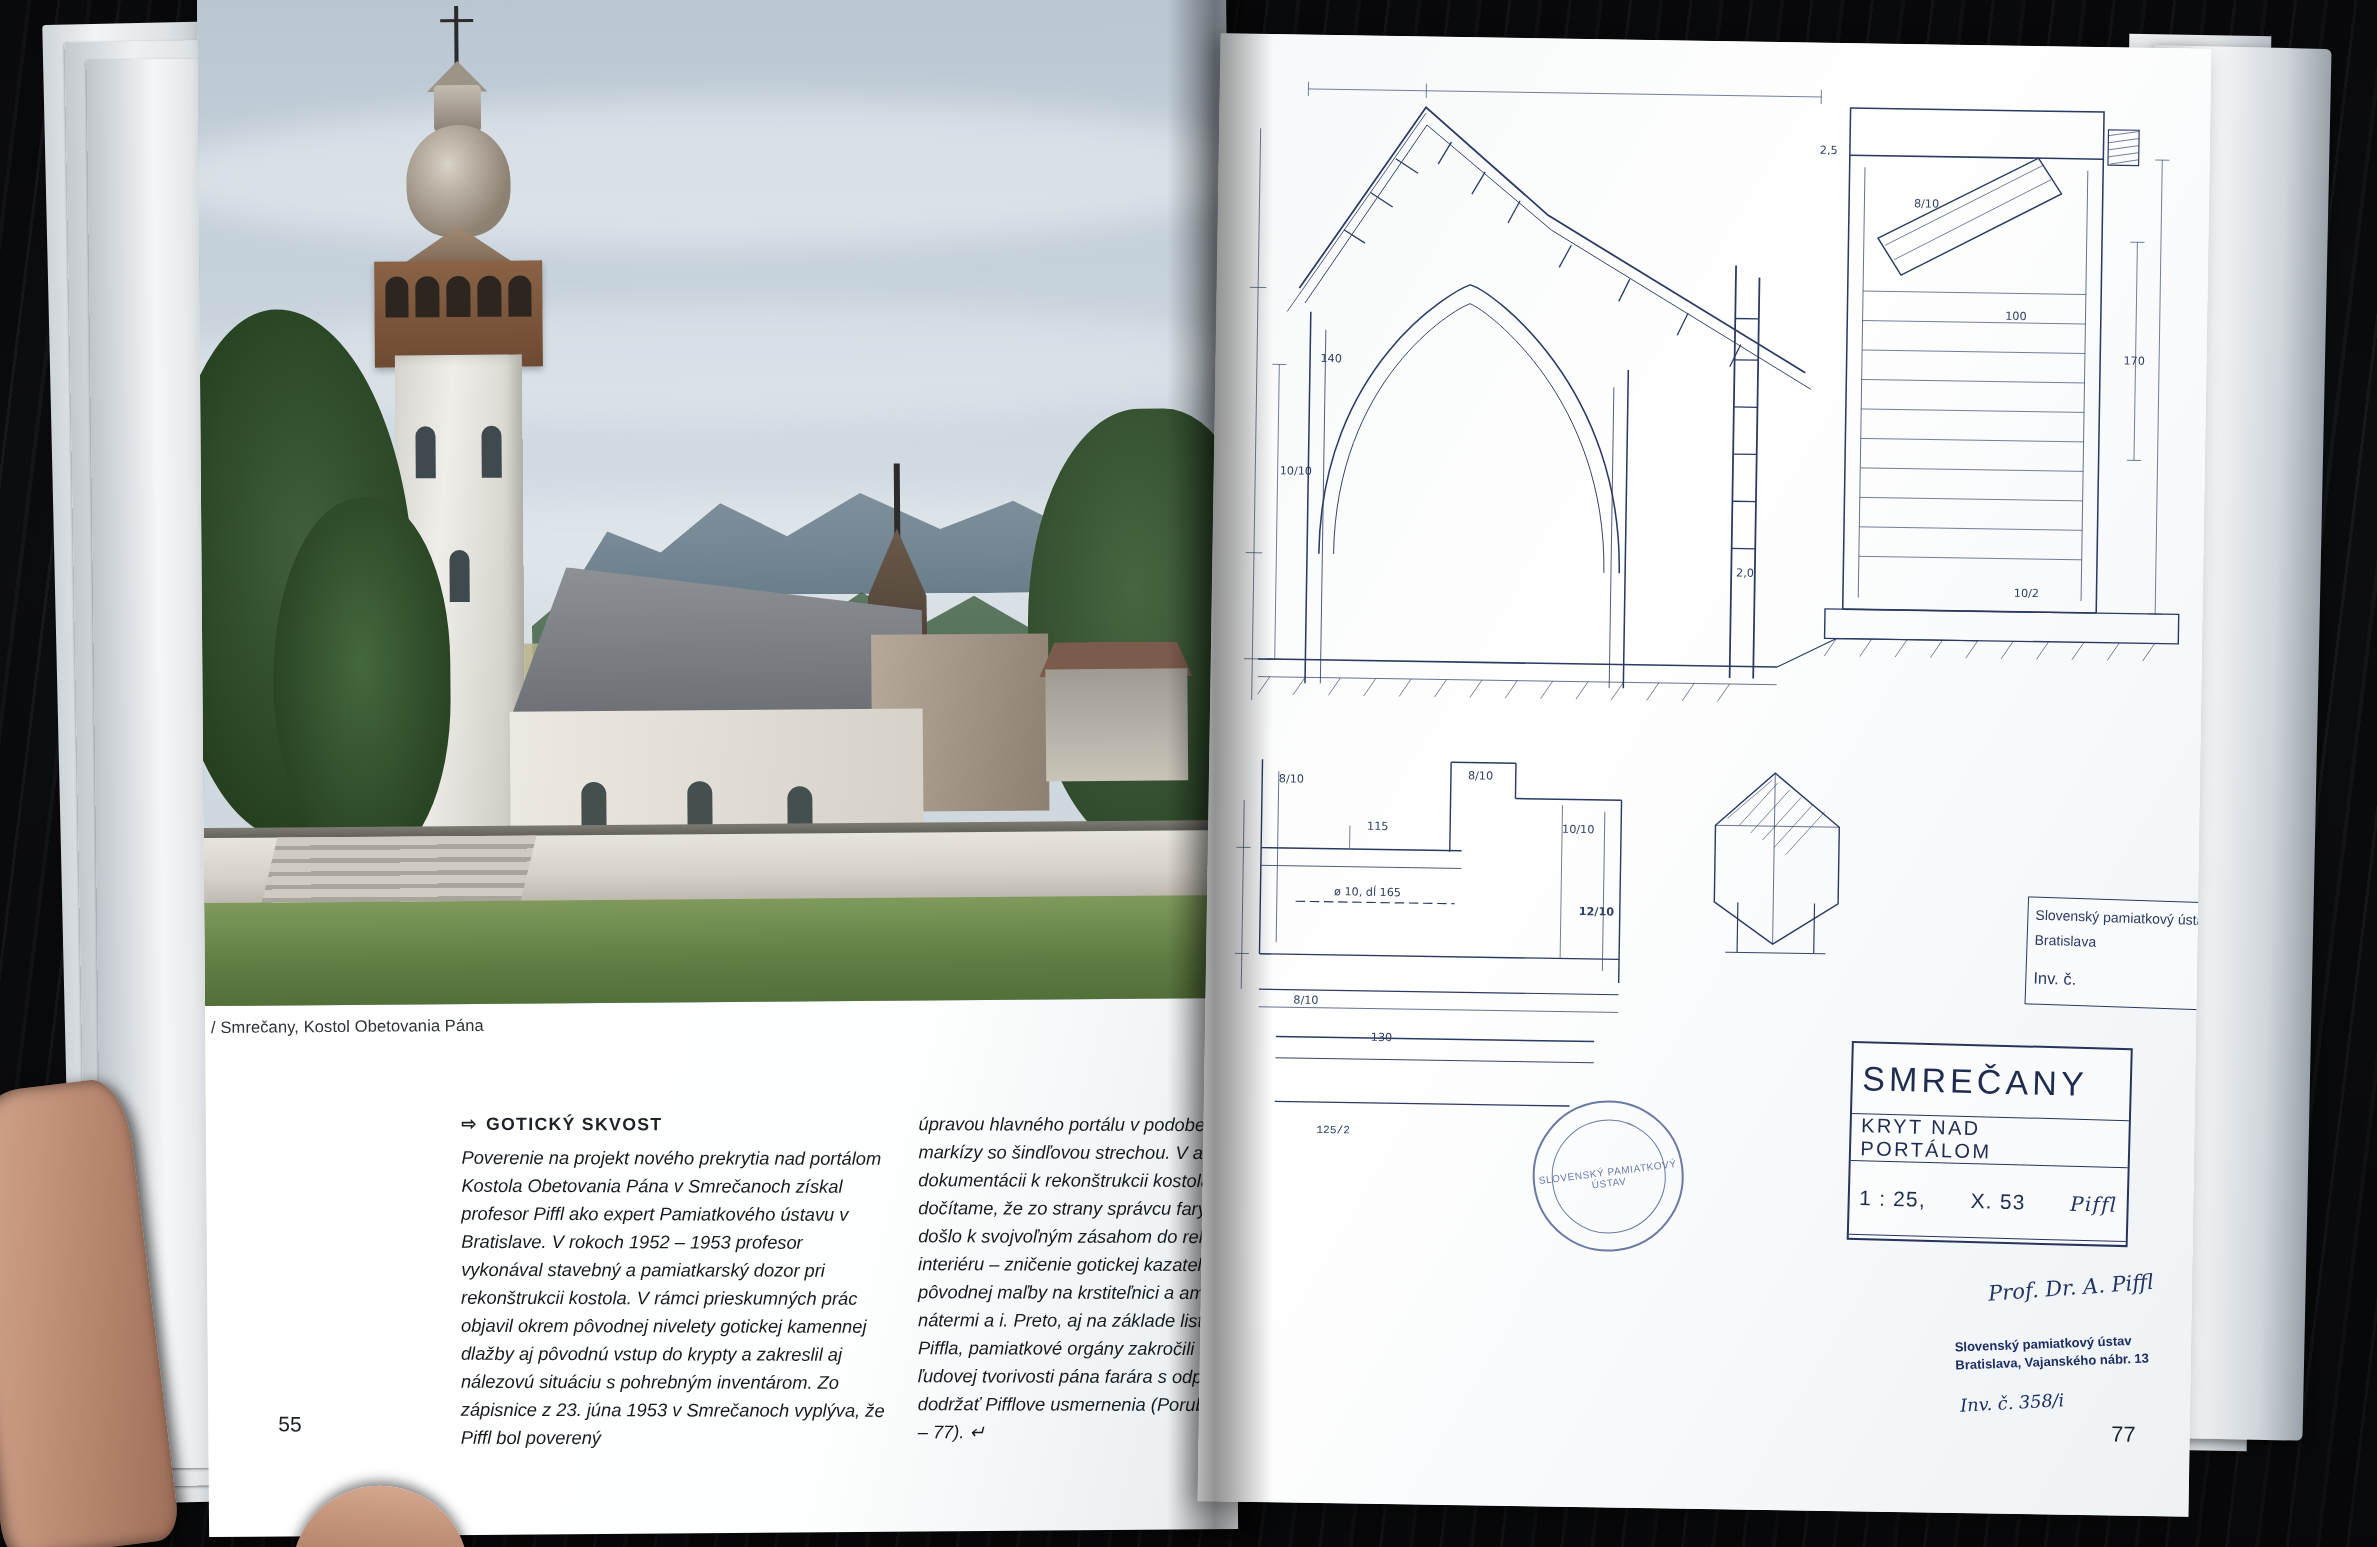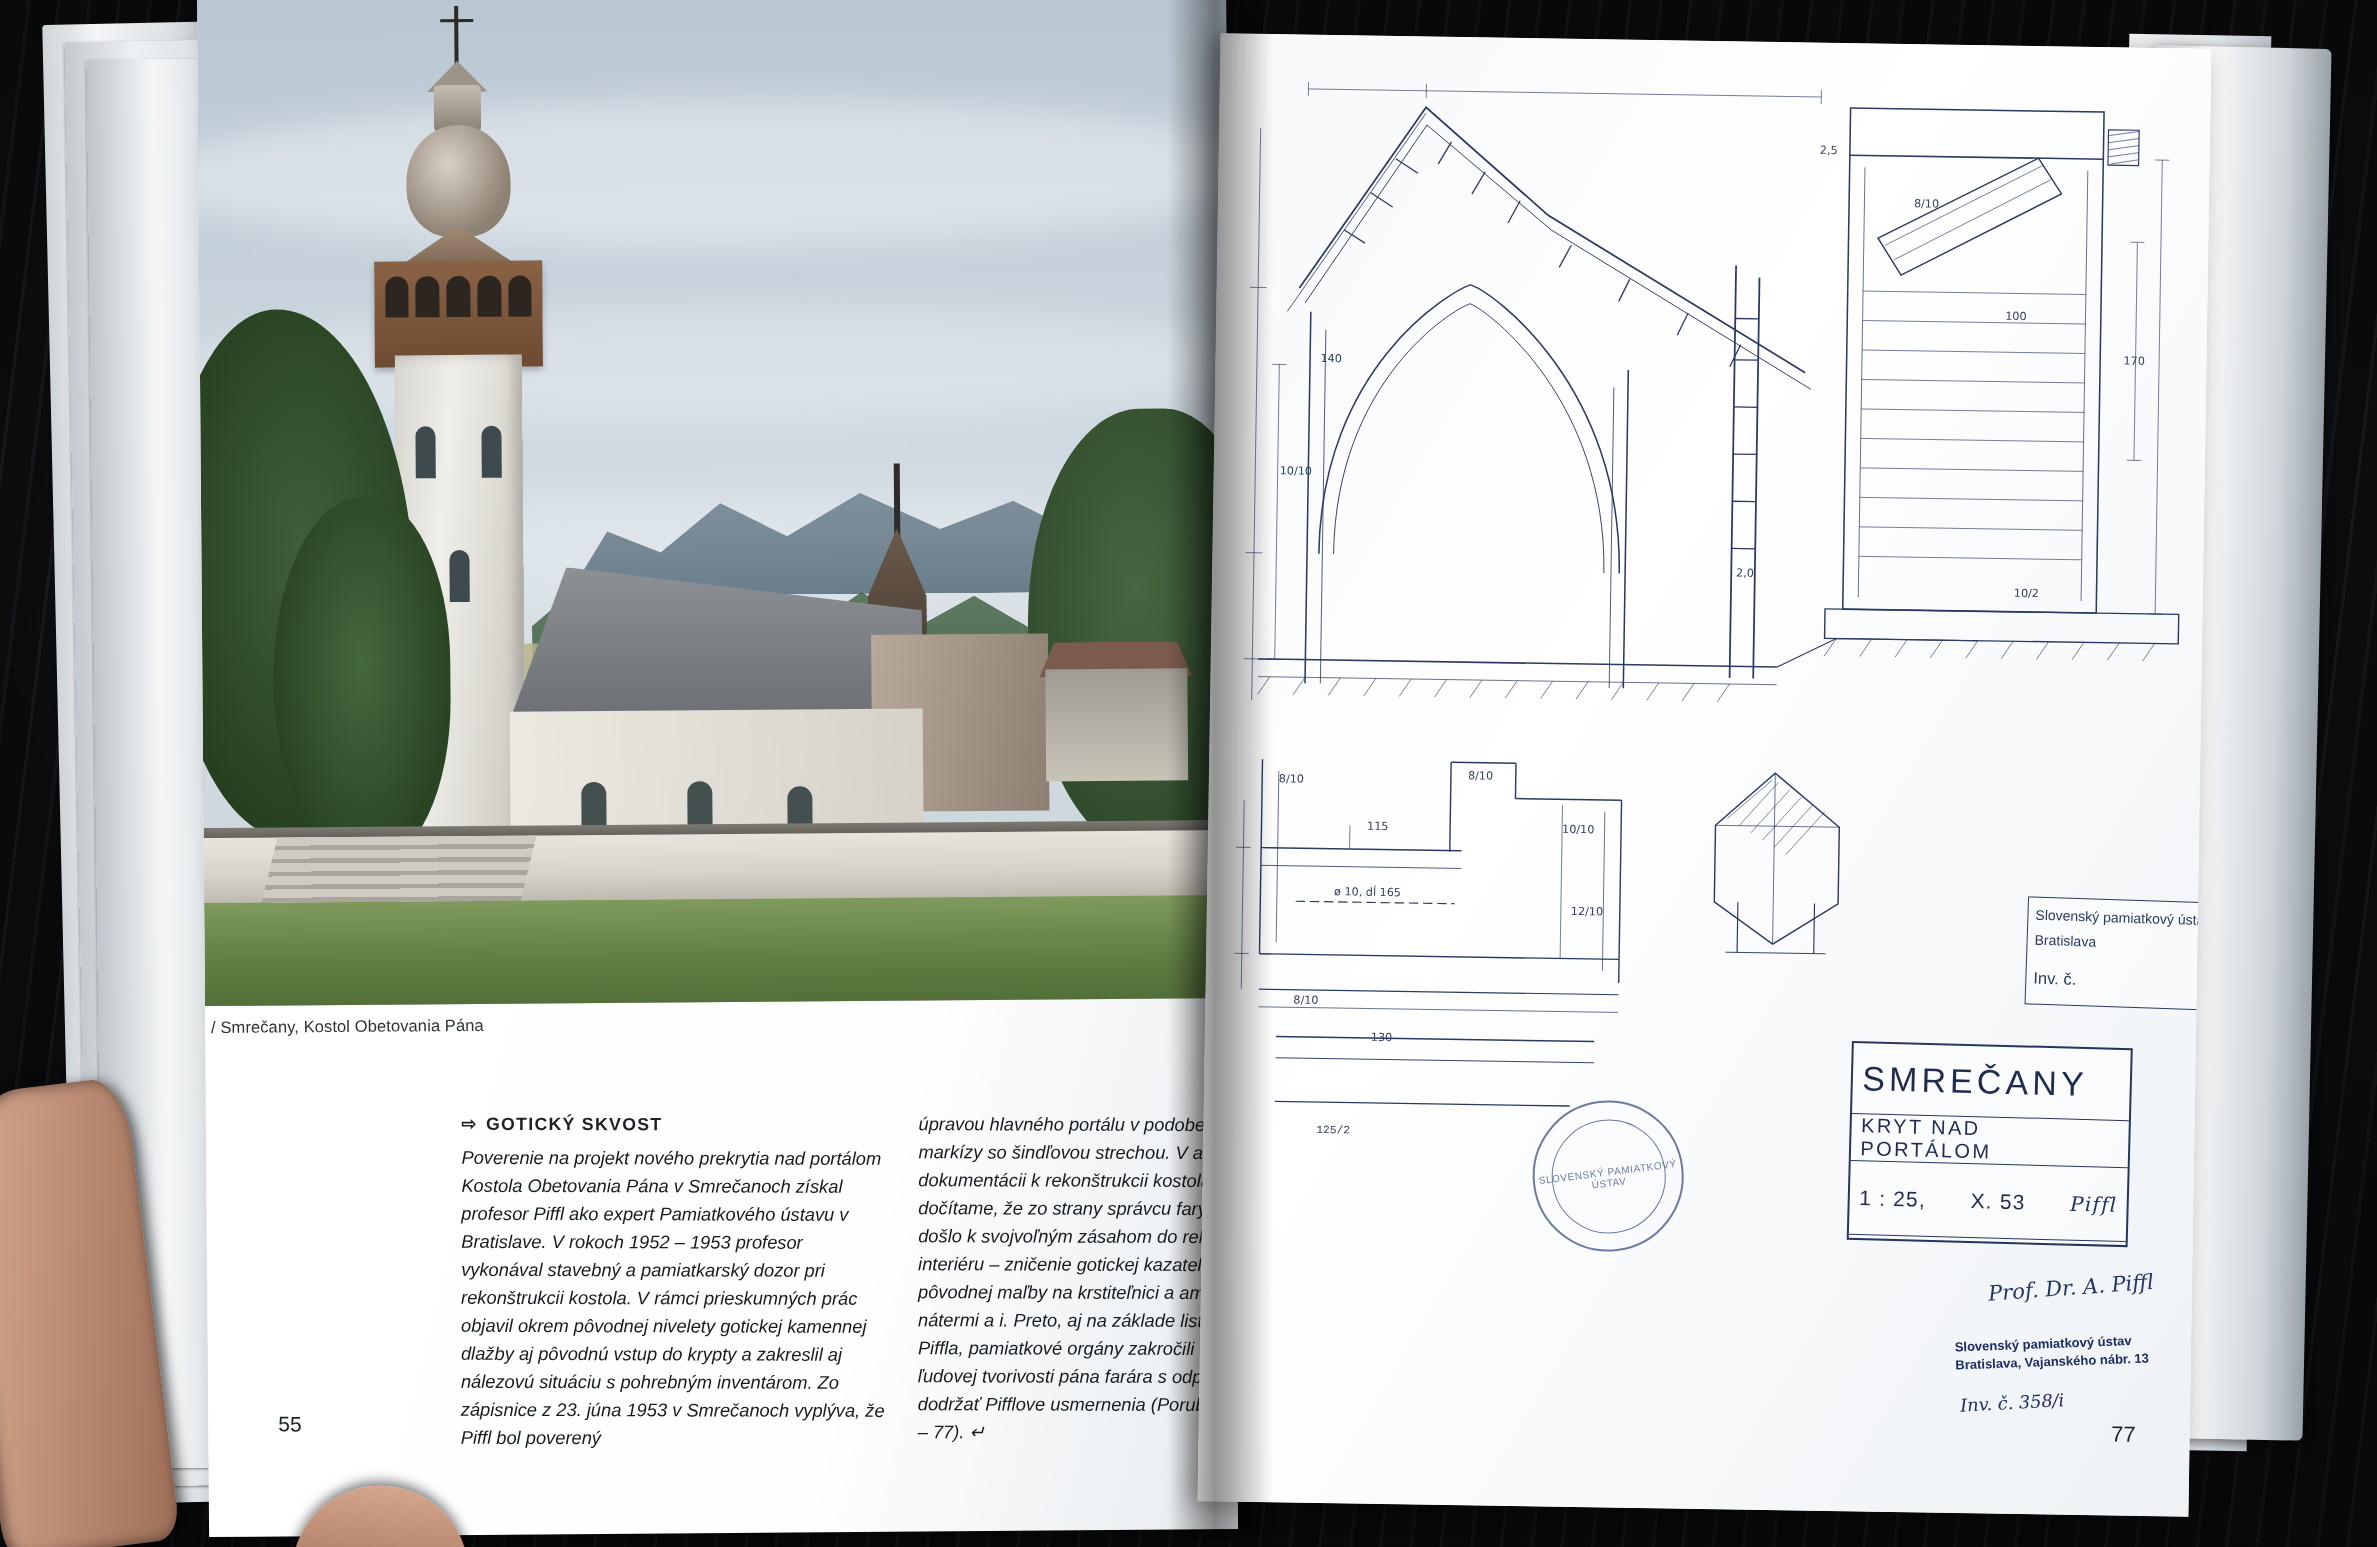--- a/index.html
+++ b/index.html
@@ -665,21 +665,21 @@
             <path d="M900 1460 L900 1545" stroke-width="2"></path>
             <path d="M1030 1460 L1030 1545" stroke-width="2"></path>
             <path d="M880 1545 L1050 1545" stroke-width="1.6"></path>
           </g>
         </svg>
 
         <div class="dimtext" style="left:70px; top:738px;">8/10</div>
         <div class="dimtext" style="left:151px; top:784px;margin-left:8px;">115</div>
         <div class="dimtext" style="left:259px; top:732px;">8/10</div>
         <div class="dimtext" style="left:354px; top:784px;">10/10</div>
-        <div class="dimtext" style="left:364px; top:866px;">12/10</div>
+        <div class="dimtext" style="left:372px; top:866px;font-weight:bold;">12/10</div>
         <div class="dimtext" style="left:127px; top:850px;">ø 10, dĺ 165</div>
         <div class="dimtext" style="left:88px; top:959px;">8/10</div>
         <div class="dimtext" style="left:166px; top:995px;">130</div>
         <div class="dimtext" style="left:113px; top:1089px;font-family:Liberation Mono, monospace;">125/2</div>
         <div class="dimtext" style="left:601px; top:101px;">2,5</div>
         <div class="dimtext" style="left:105px; top:269px;margin-top:48px;">140</div>
         <div class="dimtext" style="left:66px; top:430px;">10/10</div>
         <div class="dimtext" style="left:524px; top:525px;text-align:center;">2,0</div>
         <div class="dimtext" style="left:696px; top:153px;">8/10</div>
         <div class="dimtext" style="left:789px; top:264px;">100</div>

